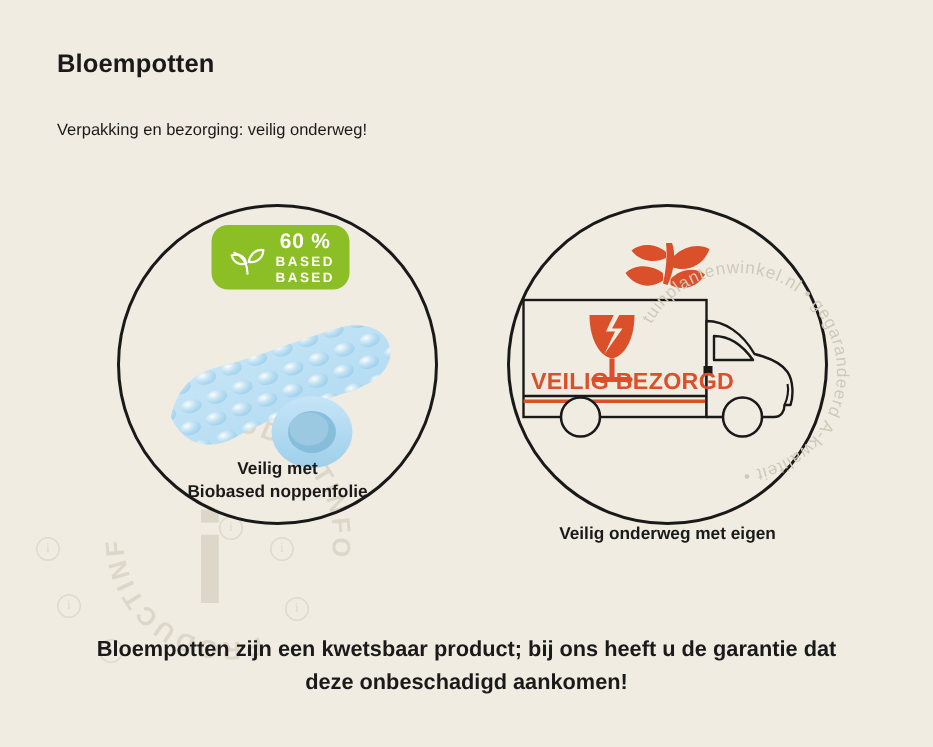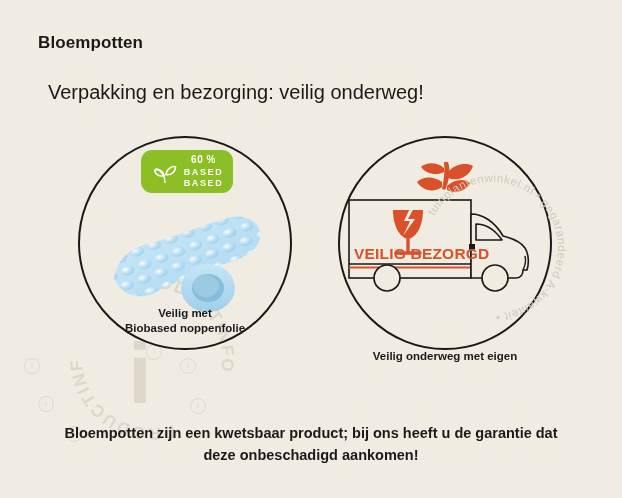--- a/index.html
+++ b/index.html
@@ -38,23 +38,22 @@
   }
 
   
   .title{
     position:absolute;left:38px;top:33px;
     font-size:17px;font-weight:700;letter-spacing:.1px;
     z-index:5;
   }
   .subtitle{
     position:absolute;left:38px;top:81px;
-    font-size:20px;font-weight:400;
+    font-size:11px;font-weight:400;
     z-index:5;
-    margin-left:10px;
   }
 
   
   .circle{
     position:absolute;top:136px;width:210px;height:210px;
     border:2px solid #191919;border-radius:50%;
     z-index:4;
   }
   .circle-left{left:78px;}
   .circle-right{left:338px;}
@@ -74,21 +73,21 @@
     background:#8cbf26;border-radius:11px;
     display:flex;align-items:center;justify-content:center;
     gap:5px;
     box-sizing:border-box;padding:0 6px;
   }
   .badge-sprout{width:28px;height:28px;flex:0 0 28px;}
   .badge-txt{
     color:#ffffff;text-align:center;line-height:1;
     font-family:"Liberation Sans", sans-serif;
   }
-  .badge-pct{font-size:10px;font-weight:700;letter-spacing:.5px;}
+  .badge-pct{font-size:14px;font-weight:700;letter-spacing:.5px;}
   .badge-l1,.badge-l2{font-size:9px;font-weight:700;letter-spacing:1.6px;margin-top:2.5px;}
 
   
   .bubblewrap{position:absolute;left:20px;top:62px;width:175px;height:115px;}
   .bubblewrap svg{width:175px;height:115px;display:block;}
 
   
   .truckart{position:absolute;left:5px;top:18px;width:200px;height:150px;}
   .truckart svg{width:200px;height:150px;display:block;}
 

